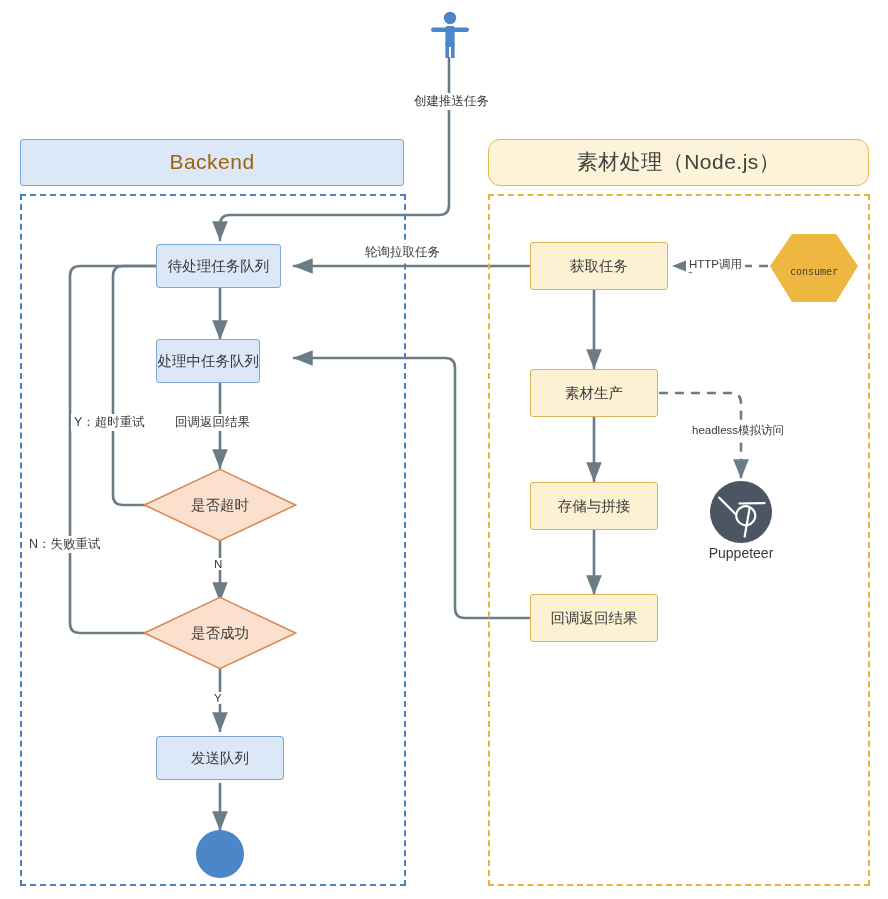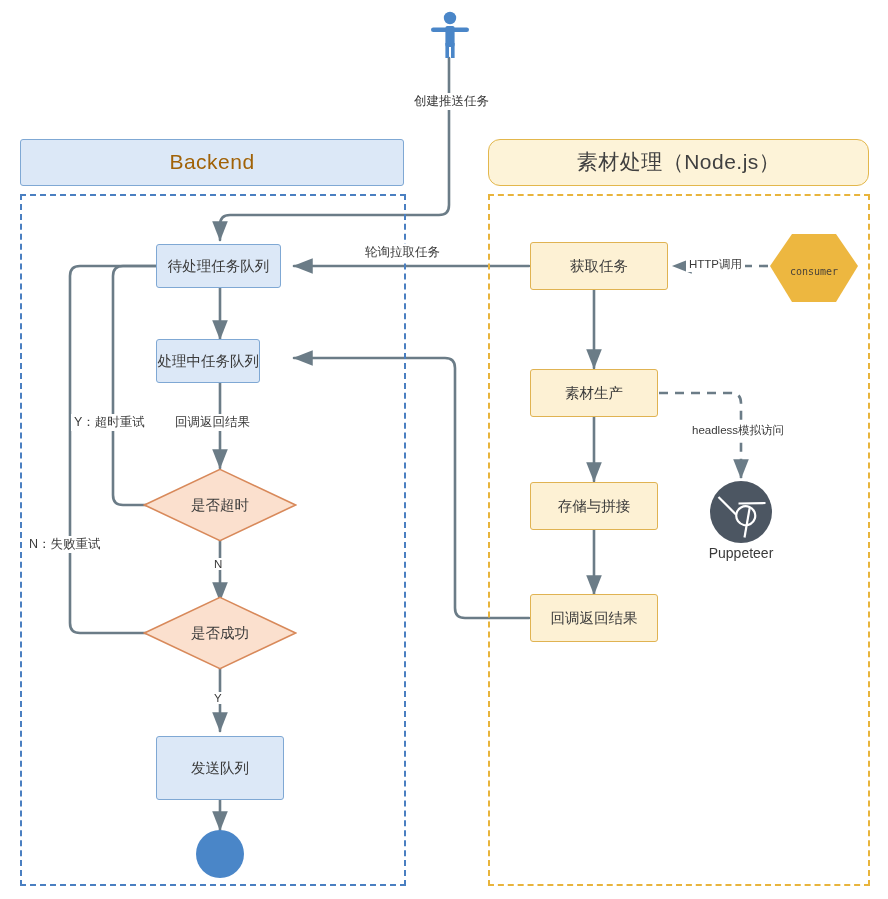--- a/index.html
+++ b/index.html
@@ -218,21 +218,21 @@
     <div class="diamond-label">是否超时</div>
   </div>
 
   <div class="diamond-wrap" style="left:143px; top:596px; width:154px; height:74px;">
     <svg width="154" height="74" viewBox="0 0 154 74">
       <polygon points="77,1.4 152.6,37 77,72.6 1.4,37" fill="#fbe0ce" stroke="#d8895a" stroke-width="1.6"></polygon>
     </svg>
     <div class="diamond-label">是否成功</div>
   </div>
 
-  <div class="node proc blue" style="left:156px; top:736px; width:128px; height:64px;">
+  <div class="node proc blue" style="left:156px; top:736px; width:128px; height:44px;">
     <span>发送队列</span>
   </div>
 
   <div class="end-circle" style="left:196px; top:830px; width:48px; height:48px;"></div>
 
   <div class="edge-label" style="left:71px; top:414px;">
     <span>Y：超时重试</span>
   </div>
   <div class="edge-label" style="left:26px; top:536px;">
     <span>N：失败重试</span>

